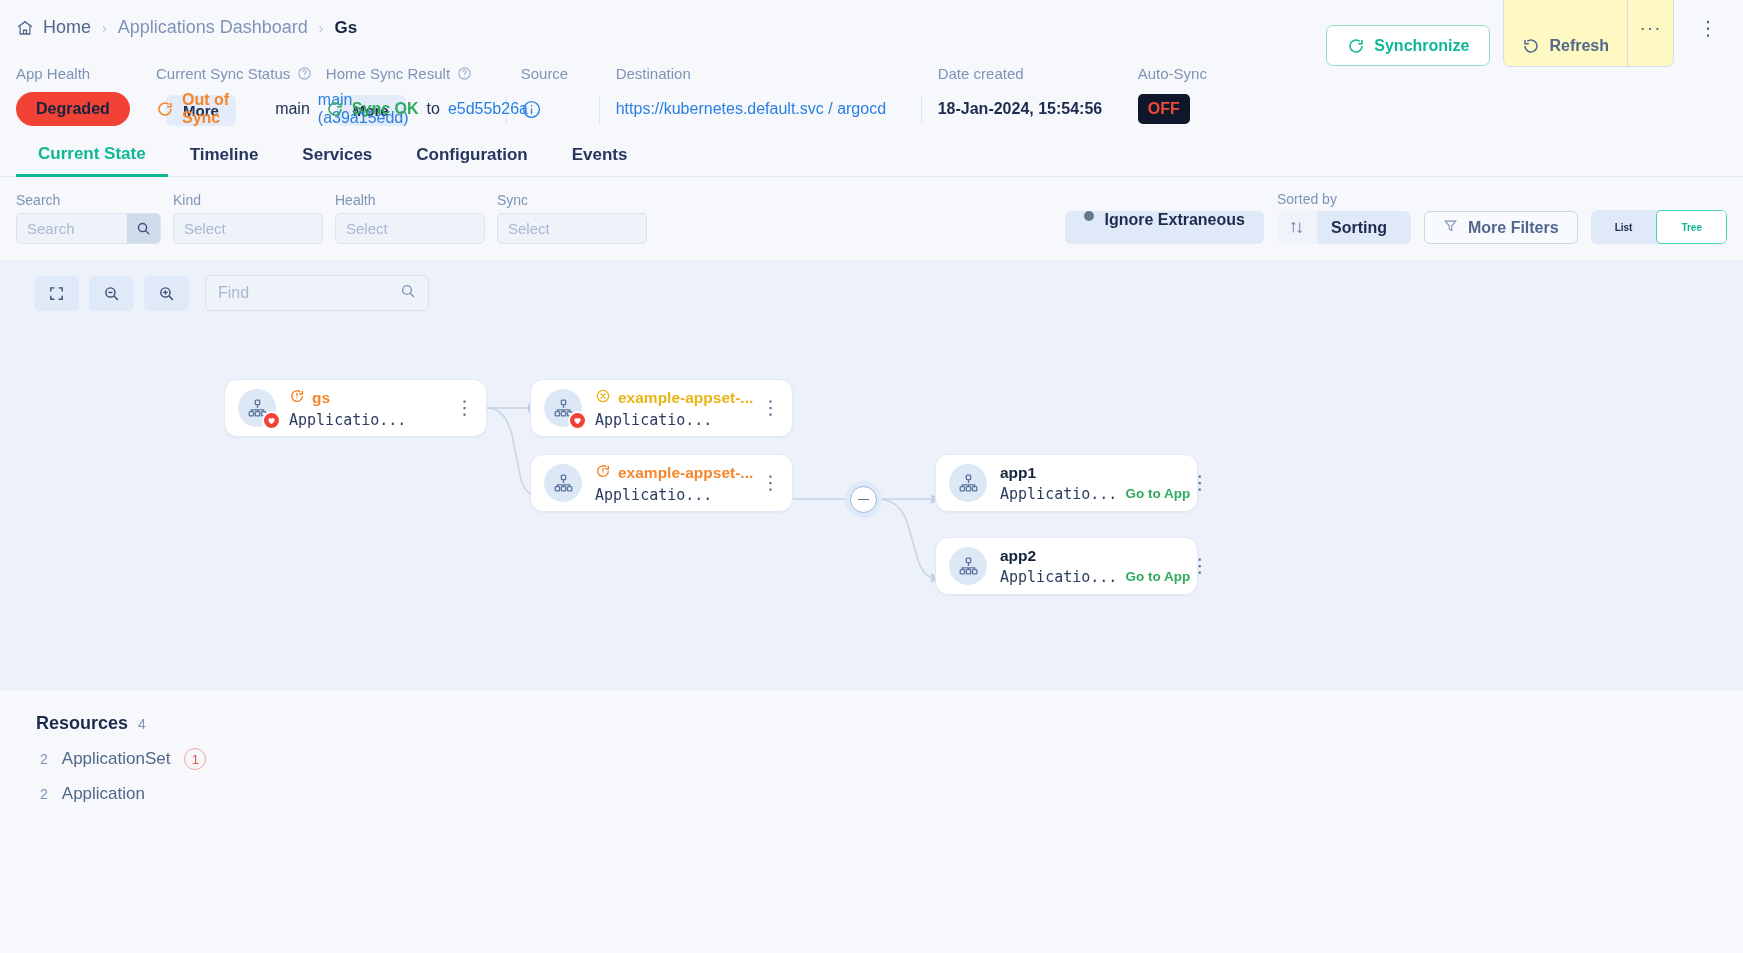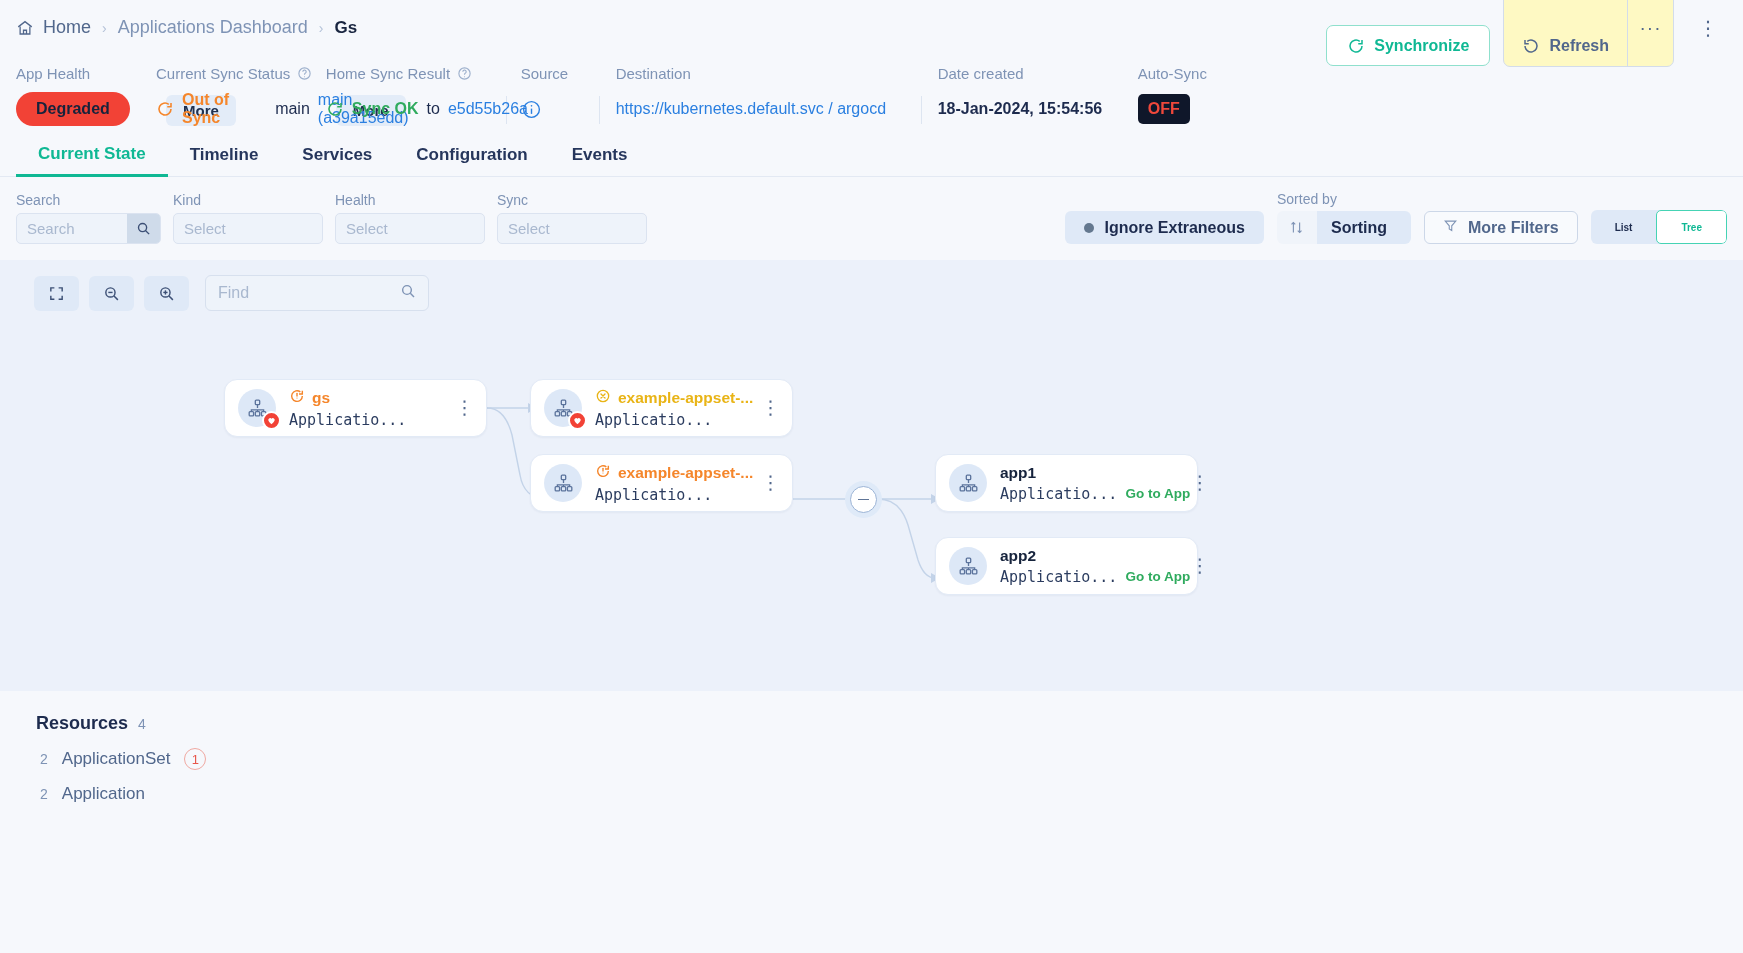--- a/index.html
+++ b/index.html
@@ -82,21 +82,21 @@
     display:flex; align-items:center; font-size:15px; color:#a9b8cf;
   }
   .finput .ph { padding:0 10px; }
   .search-box { width:145px; padding:0; position:relative; }
   .search-btn { margin-left:auto; width:33px; height:100%; background:#cfdbea;
     border-radius:0 4px 4px 0; display:flex; align-items:center; justify-content:center; cursor:pointer; }
   .sel { width:150px; }
 
   .filters-right { margin-left:auto; display:flex; align-items:flex-end; gap:13px; }
   .chip {
-    height:33px; border-radius:6px; background:#dfe9f7; display:flex; align-items:center;
+    height:33px; border-radius:6px; background:#dfe9f7; display:flex; 
     gap:10px; padding:0 19px; font-size:16px; font-weight:700; color:#1d2b4e; cursor:pointer;
   }
   .dot { width:10px; height:10px; border-radius:50%; background:#64788f; display:inline-block; }
   .sortwrap { display:flex; flex-direction:column; gap:4px; }
   .sortrow { display:flex; height:33px; border-radius:6px; overflow:hidden; }
   .sorticon { width:40px; background:#f0f4fa; display:flex; align-items:center; justify-content:center; color:#7e93b5; }
   .sortlabel { background:#dfe9f7; display:flex; align-items:center; padding:0 24px 0 14px; font-size:16px; font-weight:700; cursor:pointer; }
   .ghost-btn {
     height:33px; border:1px solid #ccd7e8; border-radius:6px; background:#f8fafd;
     display:flex; align-items:center; gap:10px; padding:0 18px; font-size:16px;

